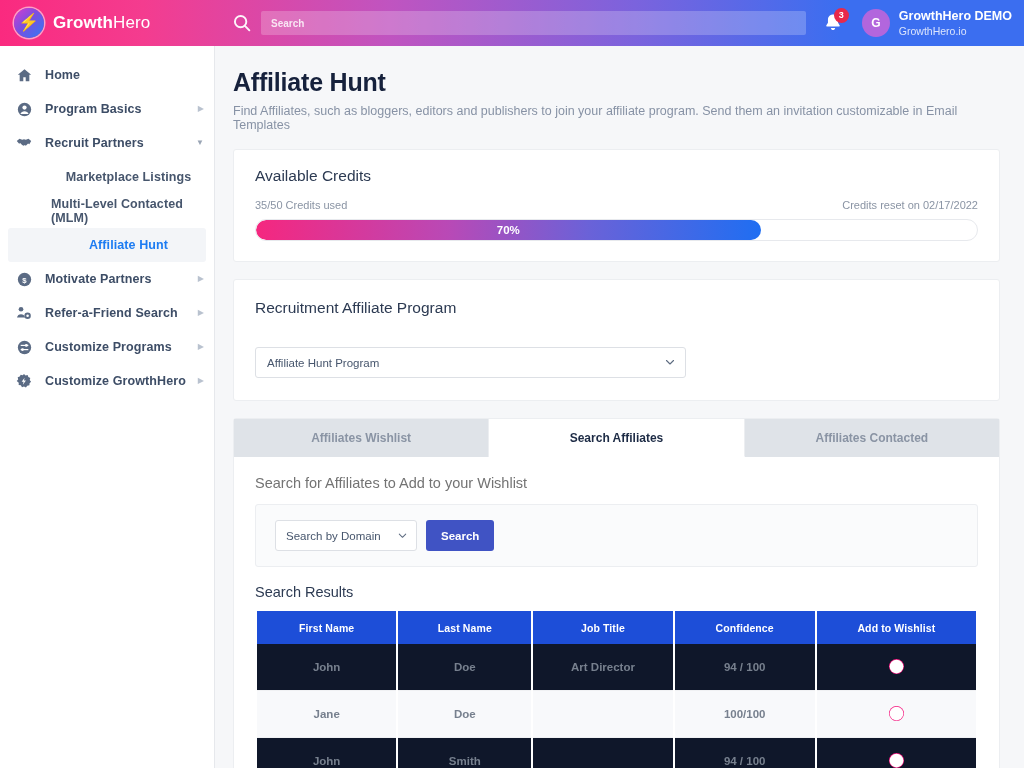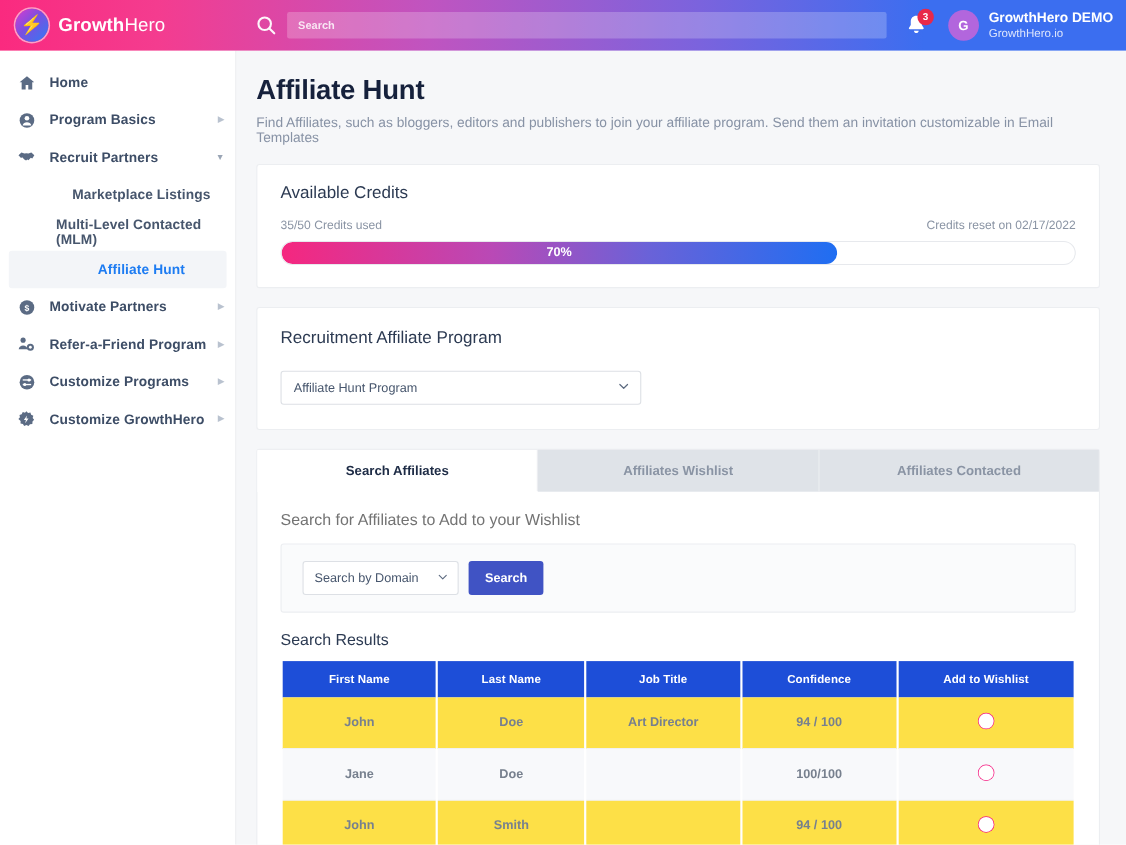--- a/index.html
+++ b/index.html
@@ -131,21 +131,21 @@
   .progress-fill {
     position: absolute; left: 0; top: 0; bottom: 0;
     border-radius: 11px;
     background: linear-gradient(90deg, #f5277f 0%, #b949b6 38%, #6a62d8 66%, #1f6ef2 100%);
     display: flex; align-items: center; justify-content: center;
   }
   .progress-label { font-size: 11.5px; font-weight: 700; color: #fff; }
 
   
   .program-card { padding: 19px 21px 22px 21px; }
-  .sel-wrap { position: relative; width: 328px; margin-top: 20px; }
+  .sel-wrap { position: relative; width: 431px; margin-top: 30px; }
   .sel-box {
     width: 100%; height: 31px;
     border: 1px solid #dde0e5; border-radius: 3px; background: #fff;
     font-size: 11.5px; color: #47566d; font-family: inherit;
     padding: 0 26px 0 11px;
     display: flex; align-items: center;
     cursor: pointer;
   }
   .sel-caret {
     position: absolute; right: 10px; top: 50%; transform: translateY(-50%);
@@ -198,21 +198,21 @@
   table.results { width: 100%; border-collapse: separate; border-spacing: 2px 0; margin-top: 11px; table-layout: fixed; }
   table.results th {
     background: #1d4ed8; color: #fff;
     font-size: 10.5px; font-weight: 700; letter-spacing: .1px;
     height: 33px; text-align: center;
   }
   table.results td {
     height: 47px; text-align: center;
     font-size: 11.5px; color: #77808e; font-weight: 700;
     border-bottom: 1px solid #f0f1f3;
-    background: #fde047;
+    background: #0f172a;
   }
   table.results tr.alt td { background: #f8f9fb; }
   .plus-btn {
     width: 15px; height: 15px; border-radius: 50%;
     background: #f5187f; color: #fff;
     display: inline-flex; align-items: center; justify-content: center;
     font-size: 11px; font-weight: 700; line-height: 1; cursor: pointer;
   }
   .plus-btn svg { display: block; }
 </style>
@@ -313,21 +313,21 @@
 
       <div class="nav-item">
         <span class="nav-ico">
           <svg width="18" height="18" viewBox="0 0 24 24" fill="currentColor">
               <circle cx="8" cy="7" r="3.1"></circle>
               <path d="M2.6 18c.6-2.8 2.7-4.4 5.4-4.4s4.8 1.6 5.4 4.4z"></path>
               <circle cx="16.8" cy="15.6" r="4.3"></circle>
               <circle cx="16.8" cy="15.6" r="1.7" fill="#fff"></circle>
             </svg>
         </span>
-        <span class="nav-label">Refer-a-Friend Program</span>
+        <span class="nav-label">Refer-a-Friend Search</span>
         <span class="nav-caret">▶</span>
       </div>
 
       <div class="nav-item">
         <span class="nav-ico">
           <svg width="17" height="17" viewBox="0 0 24 24" fill="currentColor">
               <circle cx="12" cy="12" r="9.4"></circle>
               <rect x="6.6" y="8.2" width="10.8" height="1.7" fill="#fff"></rect>
               <rect x="6.6" y="14.1" width="10.8" height="1.7" fill="#fff"></rect>
               <circle cx="14.6" cy="9.05" r="2" fill="#fff"></circle>
@@ -374,22 +374,22 @@
           <span class="sel-caret">
             <svg width="12" height="12" viewBox="0 0 24 24" fill="none" stroke="currentColor" stroke-width="2.2" stroke-linecap="round" stroke-linejoin="round">
                 <polyline points="5,9 12,16 19,9"></polyline>
               </svg>
           </span>
         </div>
       </div>
 
       <div class="tabs-card">
         <div class="tabs">
+          <div class="tab">Affiliates Wishlist</div>
           <div class="tab active">Search Affiliates</div>
-          <div class="tab">Affiliates Wishlist</div>
           <div class="tab">Affiliates Contacted</div>
         </div>
 
         <div class="tab-body">
           <div class="sec-h">Search for Affiliates to Add to your Wishlist</div>
 
           <div class="search-panel">
             <div class="dom-sel-wrap">
               <div class="dom-sel">Search by Domain</div>
               <span class="dom-caret">

